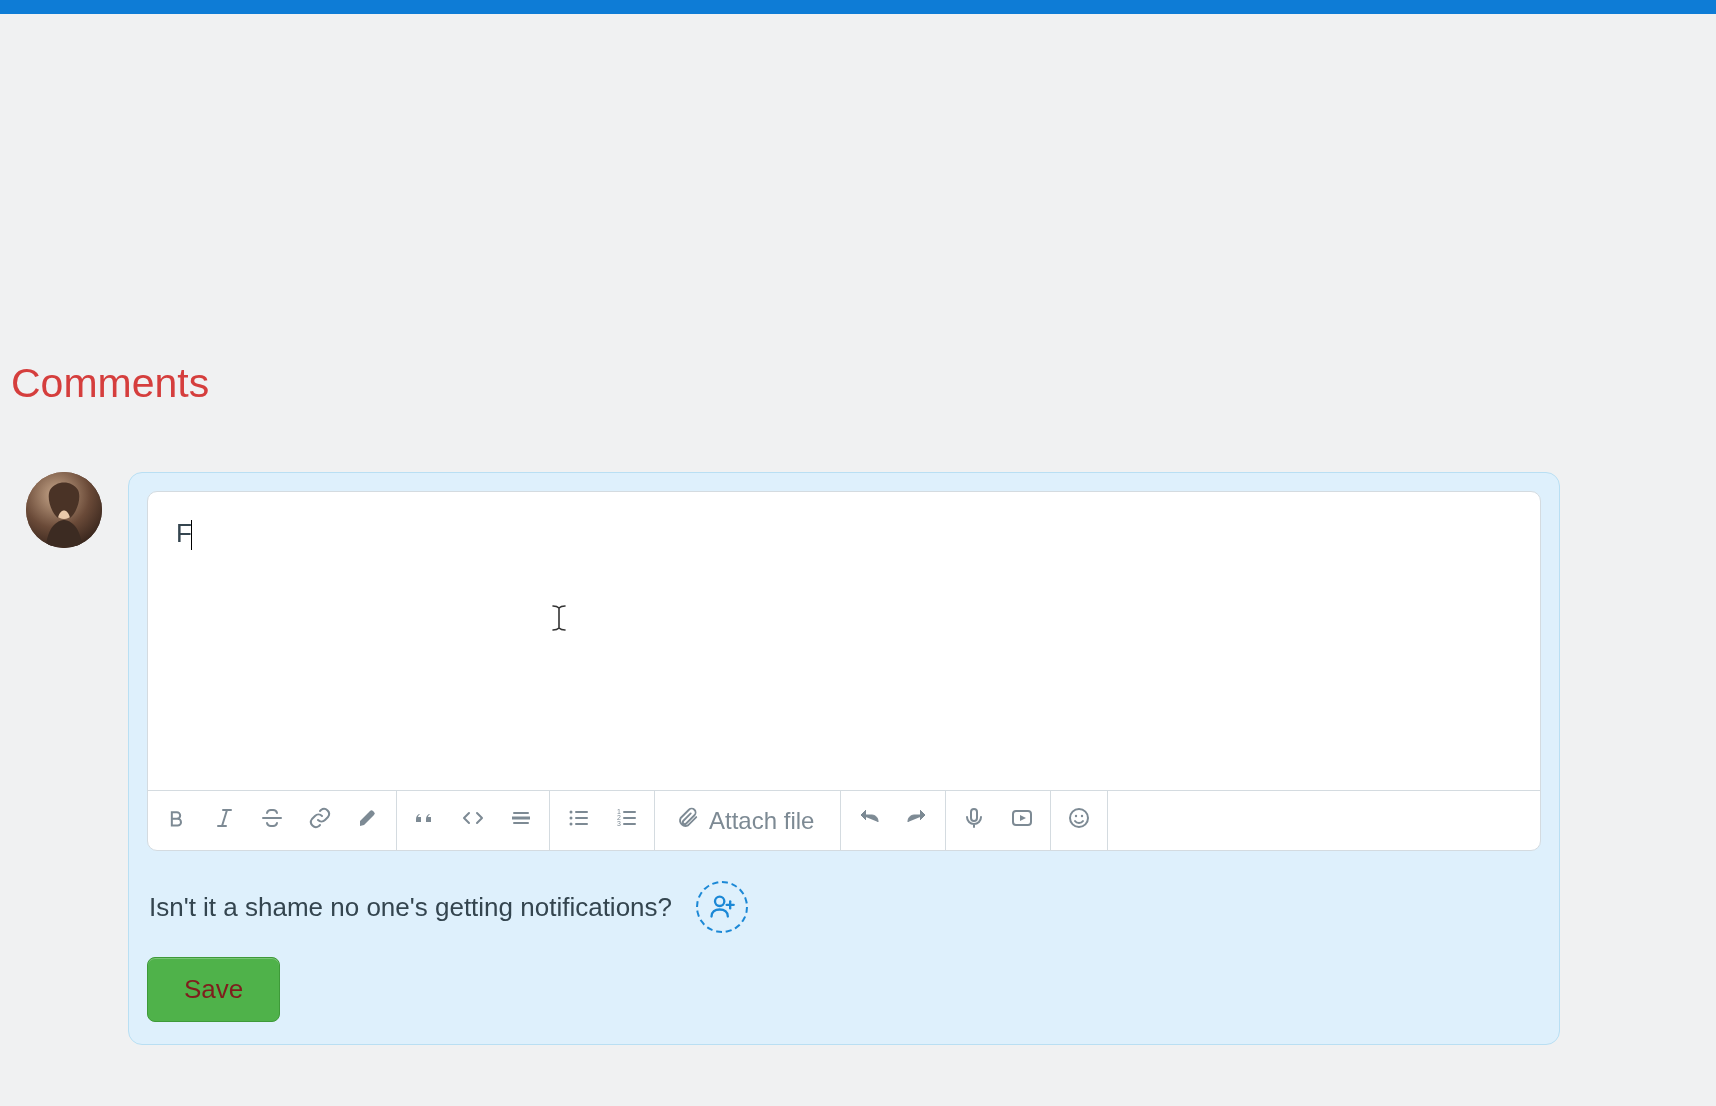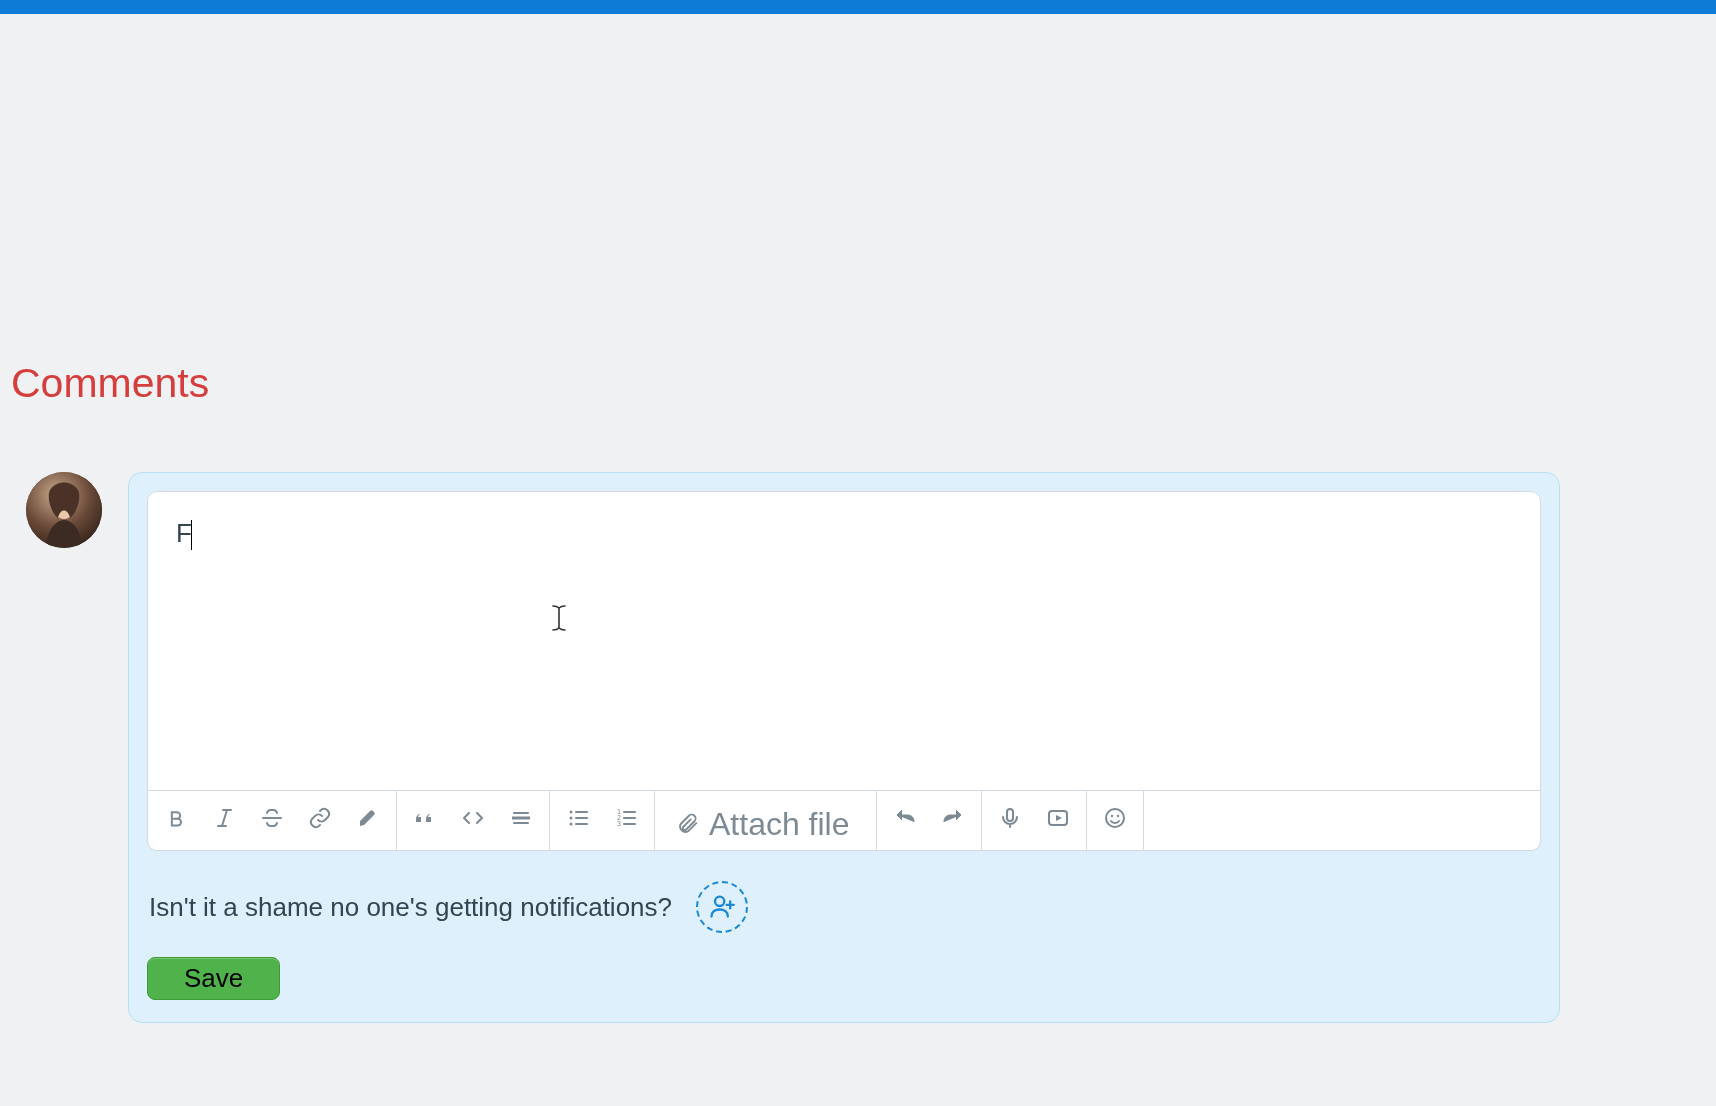--- a/index.html
+++ b/index.html
@@ -101,24 +101,24 @@
     width:48px;height:44px;
     display:flex;align-items:center;justify-content:center;
     color:var(--icon-grey);
     border:none;background:transparent;
     cursor:pointer;
     font-size:20px;
   }
   .tb-btn svg{width:24px;height:24px;}
   .tb-btn.bold svg{width:20px;}
   .attach-btn{
-    display:flex;align-items:flex-end;gap:10px;
+    display:flex;align-items:center;gap:10px;
     padding:0 22px 0 18px;height:44px;
     border:none;background:transparent;cursor:pointer;
-    color:var(--icon-grey);font-size:32px;
+    color:var(--icon-grey);font-size:24px;
   }
   .attach-btn svg{width:22px;height:22px;}
 
   .notify-row{
     display:flex;align-items:center;gap:24px;
     margin-top:30px;margin-bottom:24px;
     padding-left:2px;
   }
   .notify-text{
     font-size:26px;color:var(--text-dark);
@@ -129,22 +129,22 @@
     background:transparent;
     display:flex;align-items:center;justify-content:center;
     cursor:pointer;
     color:var(--dashed-blue);
   }
   .add-notify svg{width:28px;height:28px;}
 
   .save-btn{
     background:var(--save-green);
     border:1px solid var(--save-green-dark);
-    color:#000000;font-size:26px;font-weight:500;
-    padding:5px 36px;
+    color:#7f1d1d;font-size:26px;font-weight:500;
+    padding:16px 36px;
     border-radius:8px;
     cursor:pointer;
     box-shadow:inset 0 1px 0 rgba(255,255,255,0.25);
   }
 
   .icon-stroke{stroke:currentColor;stroke-width:2;fill:none;stroke-linecap:round;stroke-linejoin:round;}
 </style>
 </head>
 <body>
 

